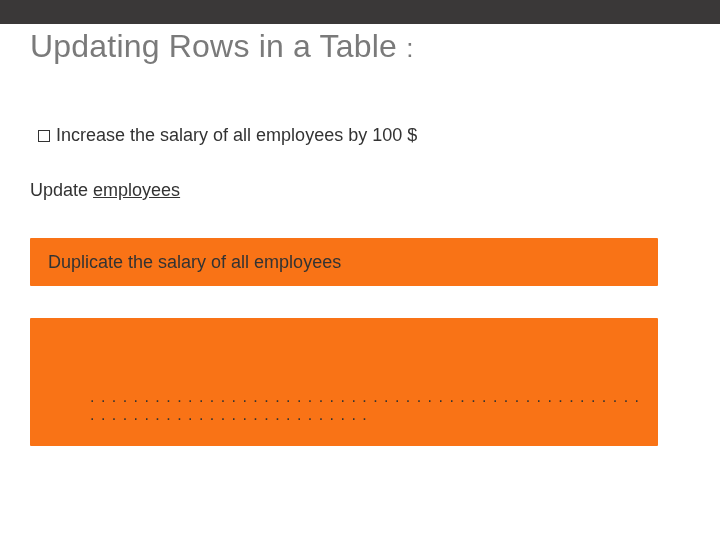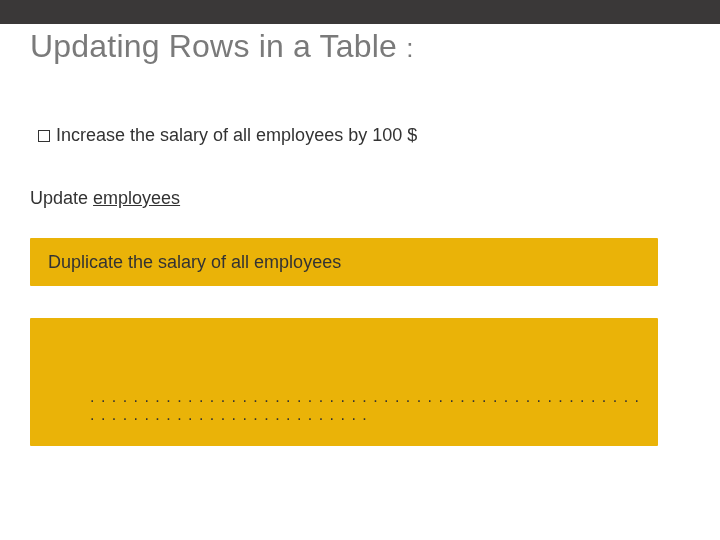--- a/index.html
+++ b/index.html
@@ -3,23 +3,23 @@
 <meta charset="utf-8">
 <style>
   * { margin: 0; padding: 0; box-sizing: border-box; }
   html, body { width: 720px; height: 540px; background: #fff; font-family: Arial, Helvetica, sans-serif; }
   .slide { position: relative; width: 720px; height: 392px; background: #fff; }
   .topbar { position: absolute; top: 0; left: 0; width: 720px; height: 24px; background: #3a3838; }
   .title { position: absolute; top: 28px; left: 30px; font-size: 32px; color: #7a7a7a; letter-spacing: 0.2px; }
   .title .colon { font-size: 26px; }
   .bullet-line { position: absolute; top: 125px; left: 38px; font-size: 18px; color: #333; text-align: center; }
   .bullet-box { display: inline-block; width: 12px; height: 12px; border: 1.5px solid #333; vertical-align: baseline; margin-right: 6px; position: relative; top: 1px; }
-  .sql-block { position: absolute; top: 178px; left: 30px; font-size: 18px; color: #333; line-height: 1.35; margin-top: 8px; }
+  .sql-block { position: absolute; top: 178px; left: 30px; font-size: 18px; color: #333; line-height: 1.35; }
   .underline { text-decoration: underline; }
-  .grey-box { position: absolute; left: 30px; width: 628px; background: #eab308; color: #333; font-size: 18px; display: flex; align-items: flex-start; padding: 14px 18px; border-radius: 1px; }
+  .grey-box { position: absolute; left: 30px; width: 628px; background: #f97316; color: #333; font-size: 18px; display: flex; align-items: flex-start; padding: 14px 18px; border-radius: 1px; }
   .grey-box.first { top: 238px; height: 48px; }
   .grey-box.second { top: 318px; height: 128px; align-items: flex-end; padding-bottom: 22px; }
   .dots { letter-spacing: 1px; font-size: 16px; padding-left: 42px; }
 </style>
 </head>
 <body>
 
 <div class="slide">
 
   <div class="topbar"></div>

